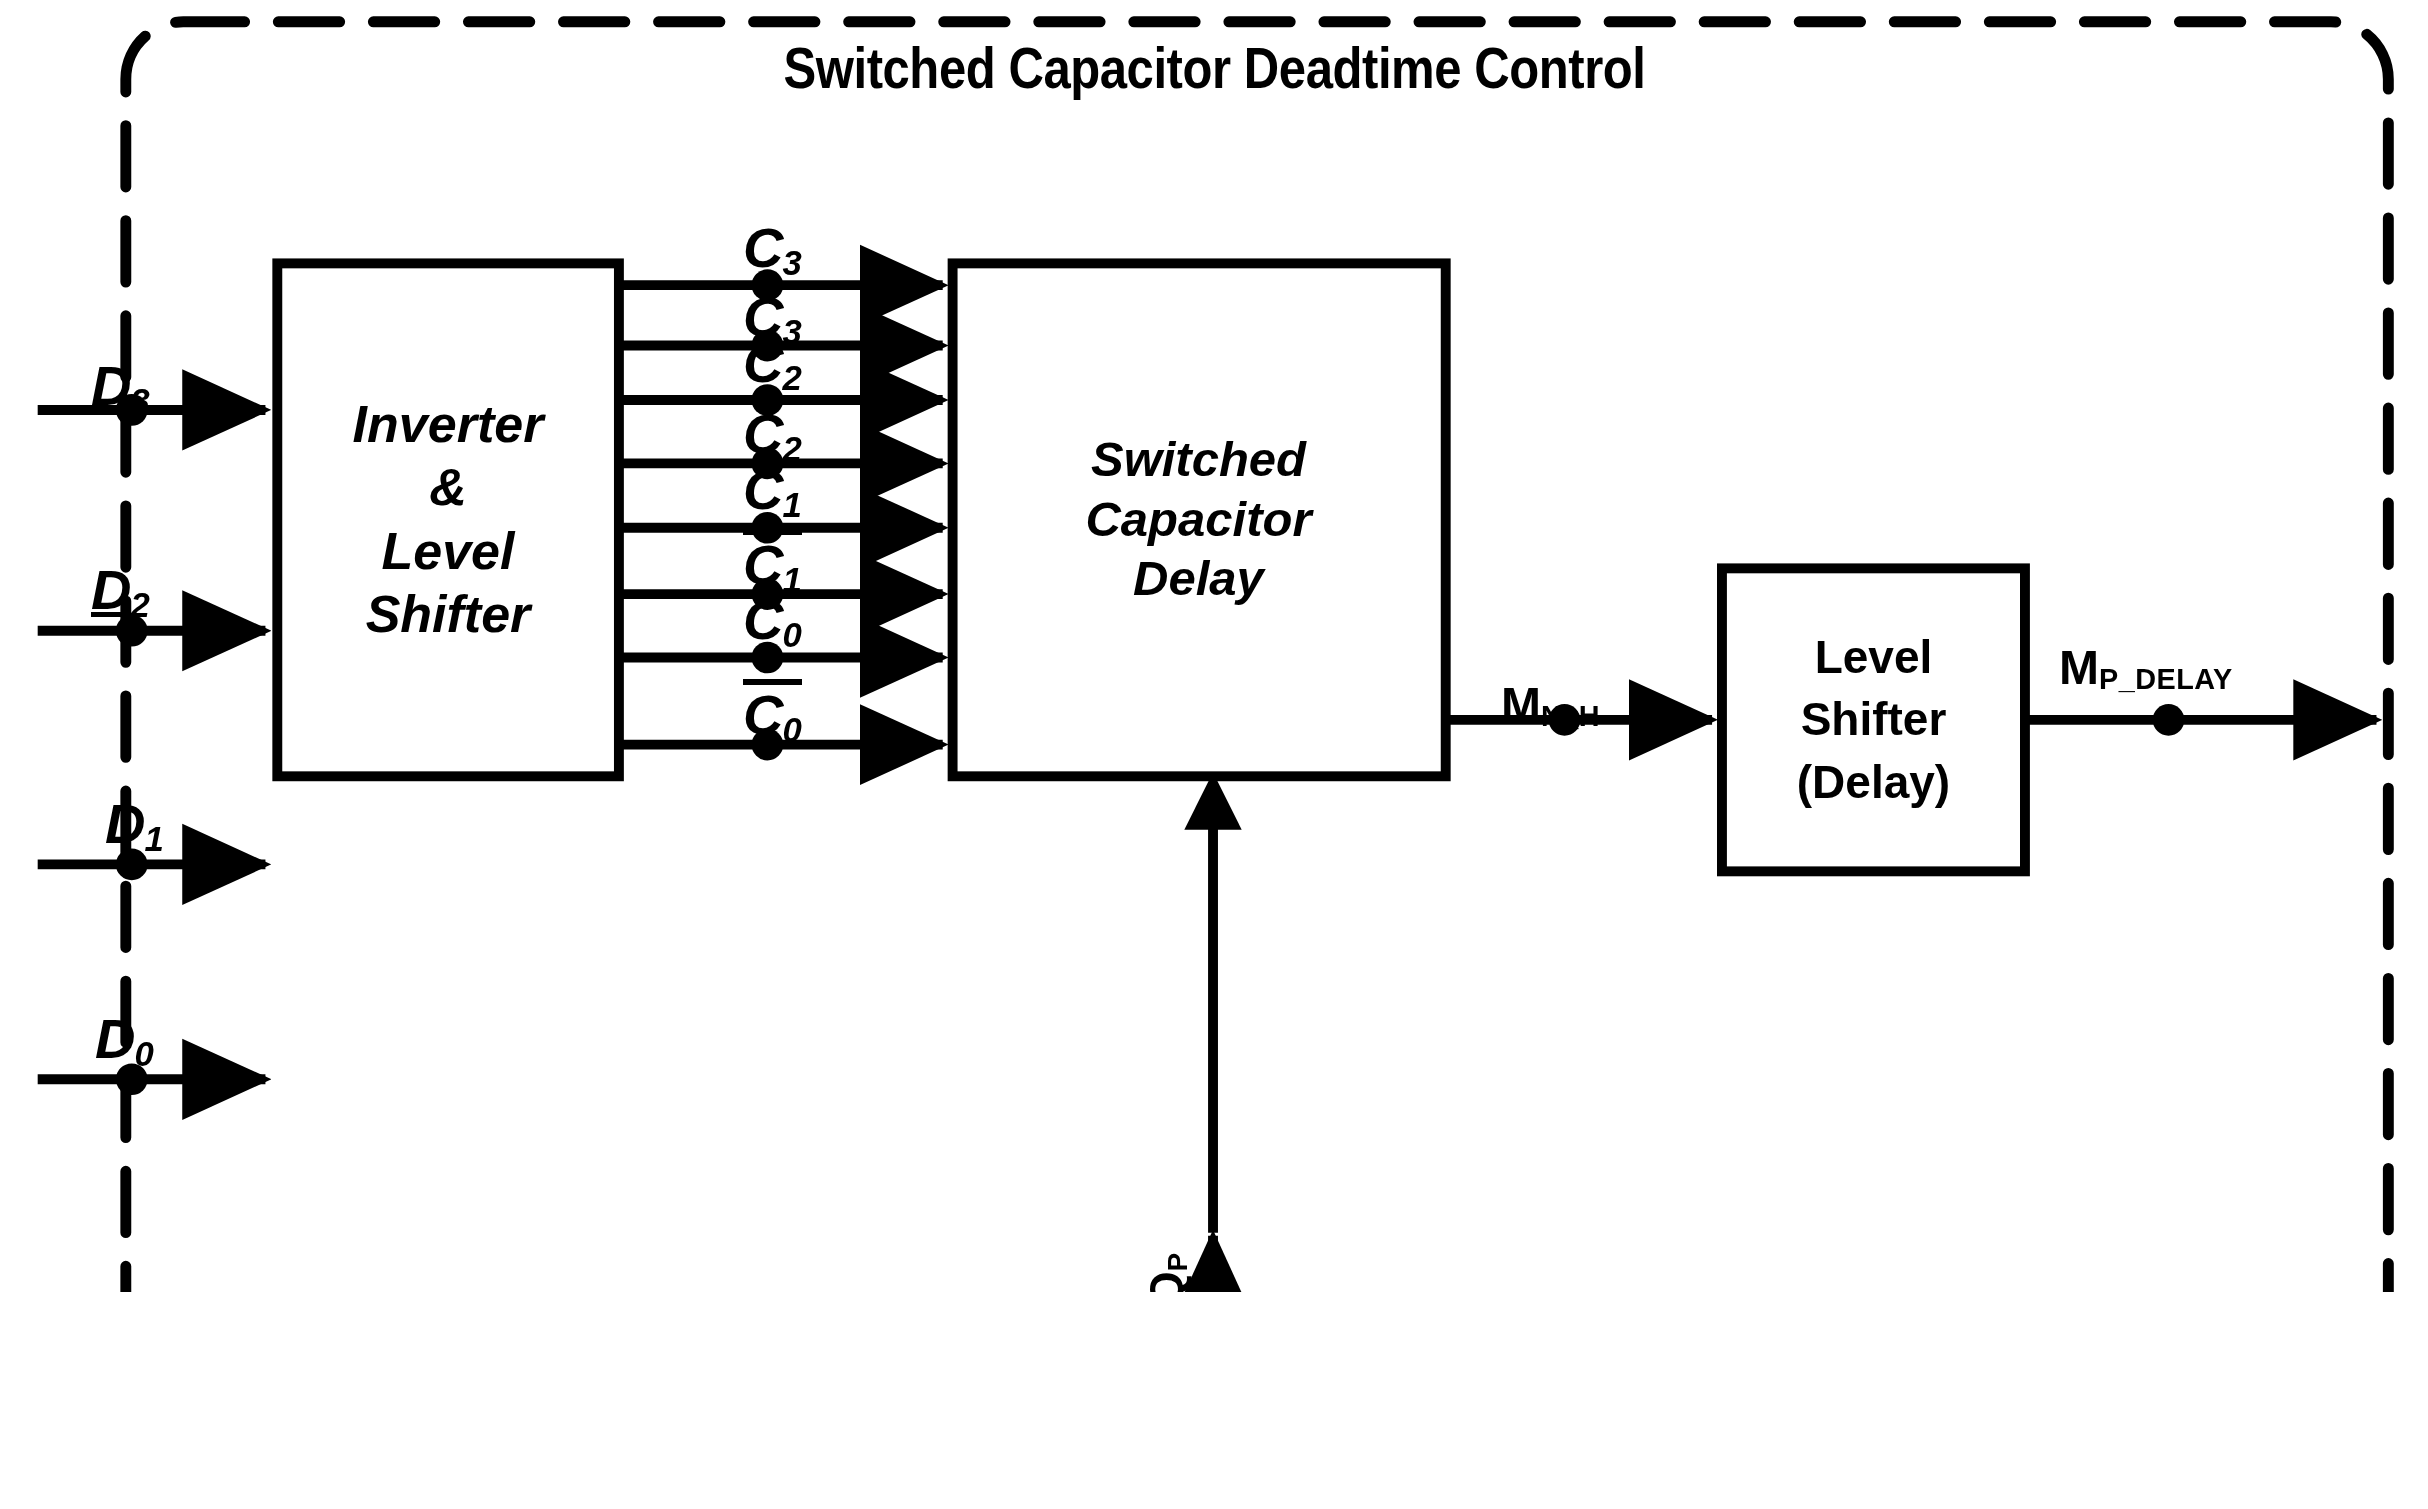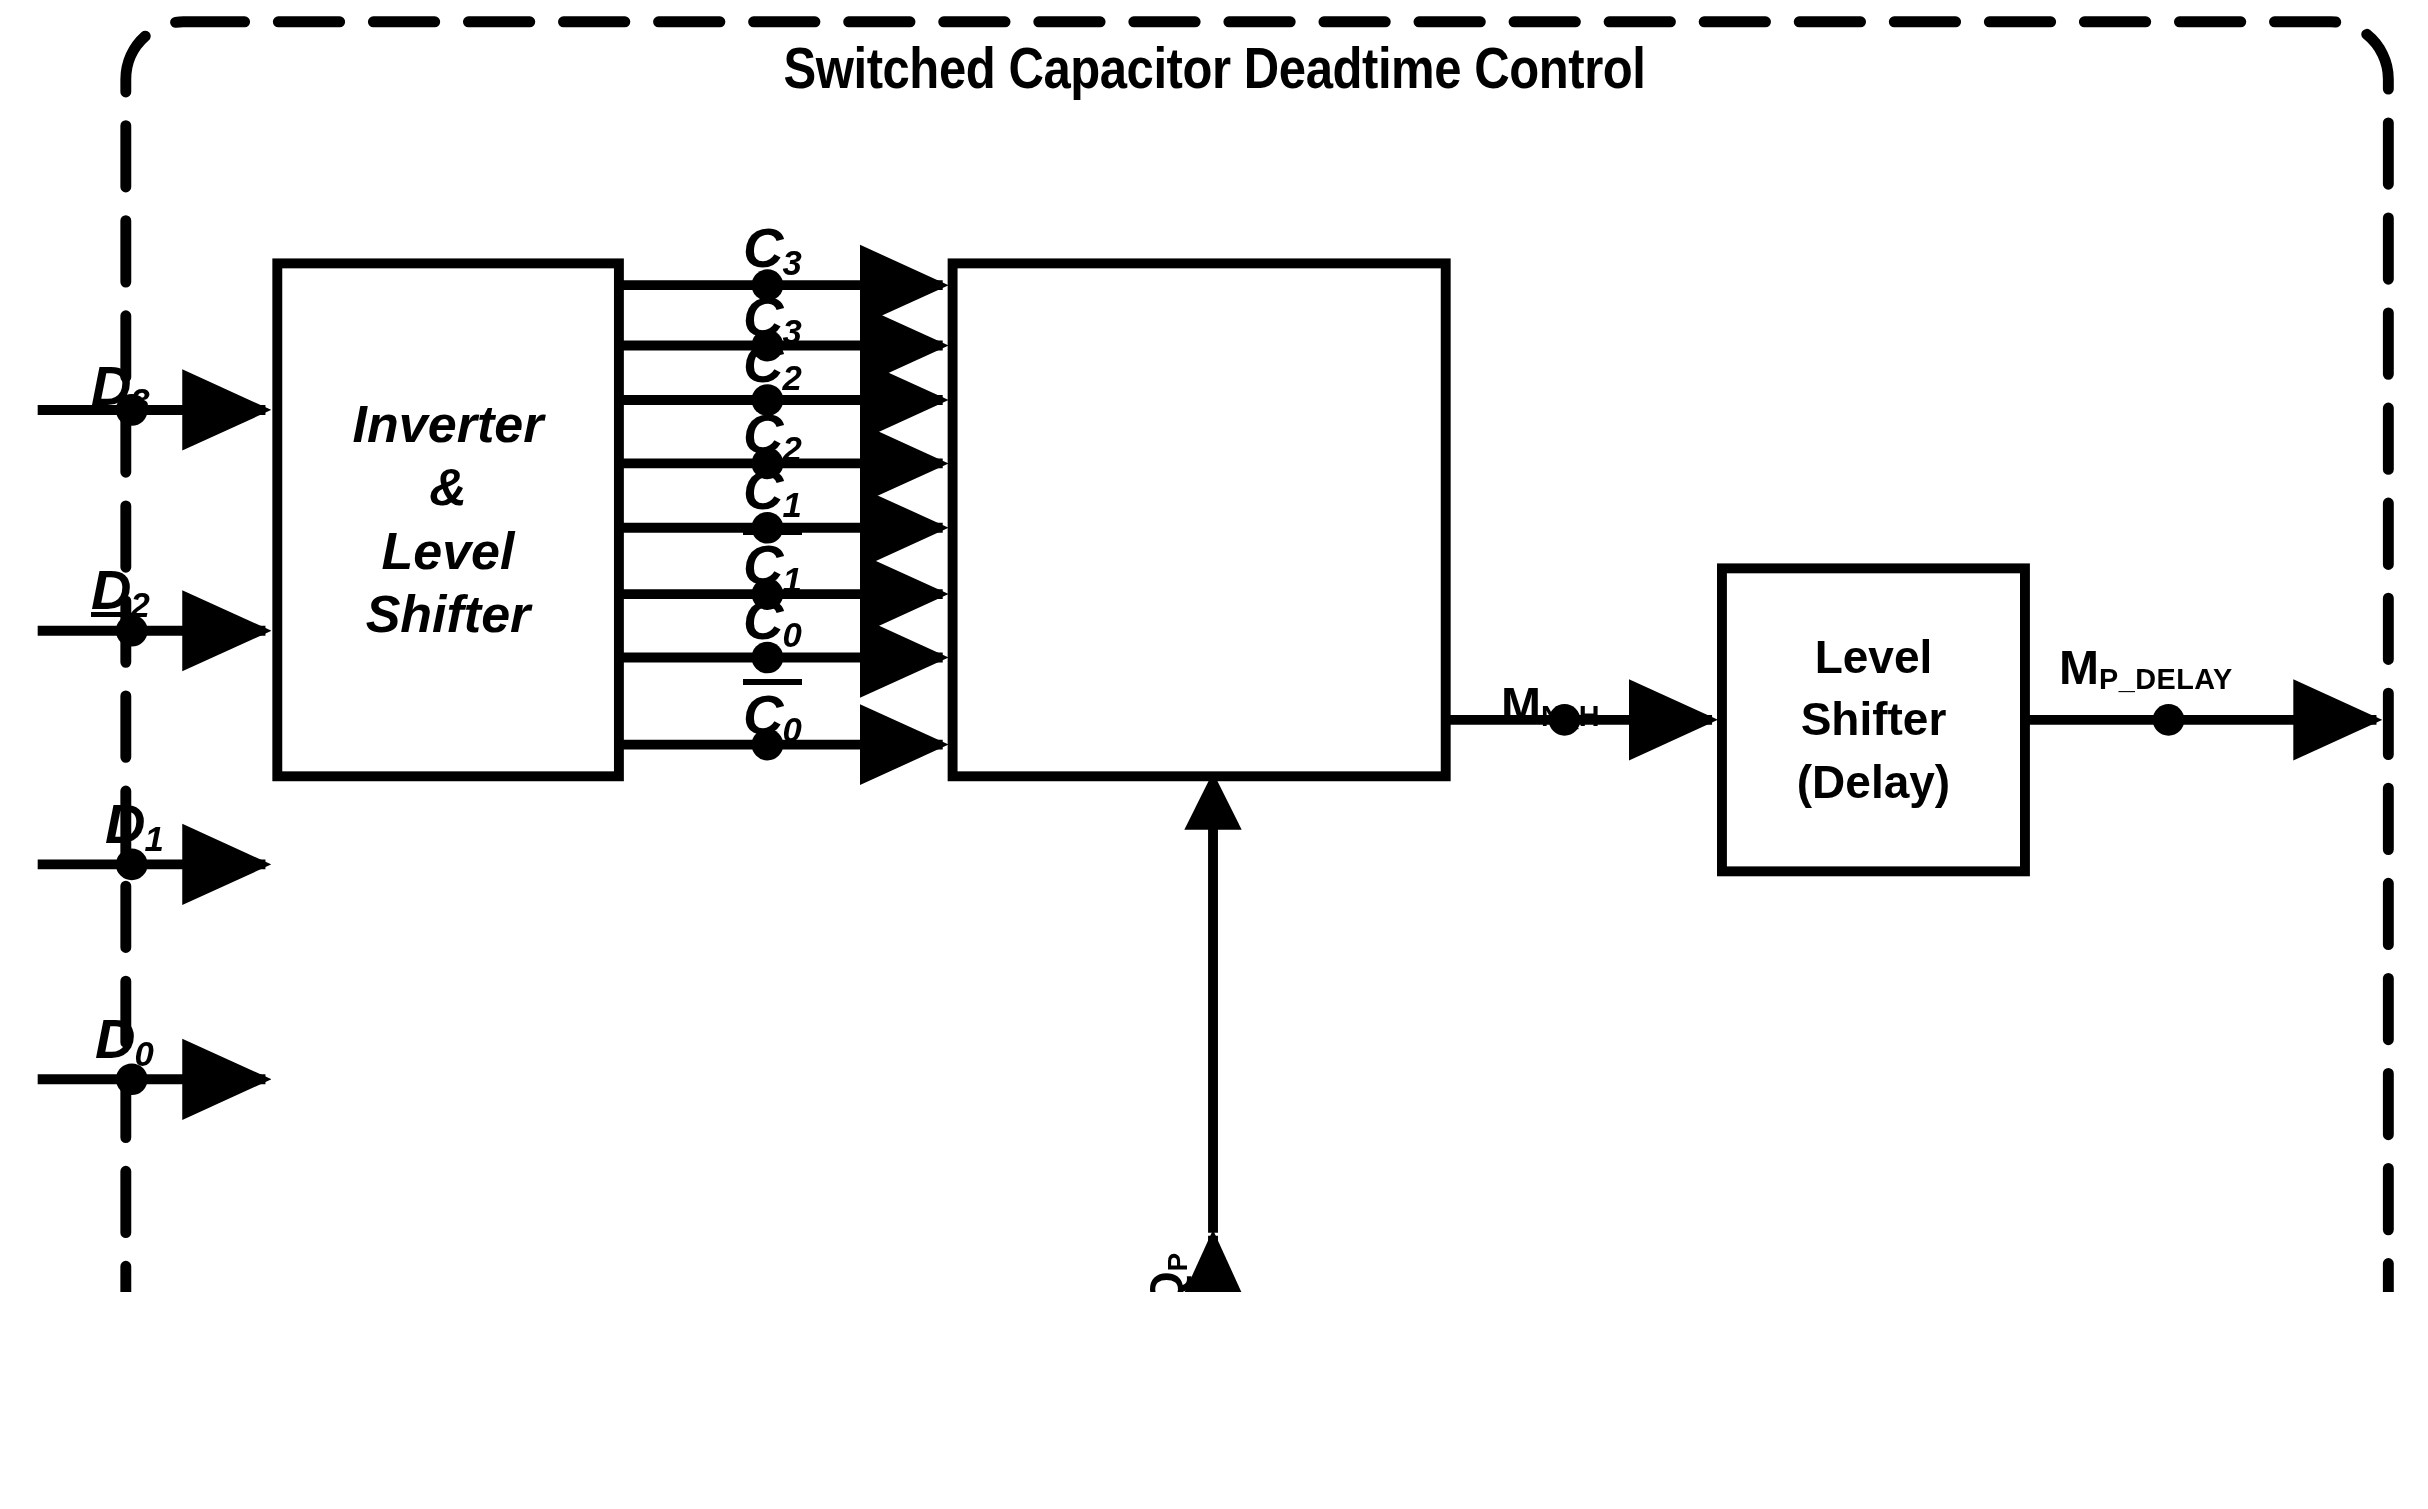--- a/index.html
+++ b/index.html
@@ -189,20 +189,25 @@
 
   <div class="lbl title-text" style="left:0; top:40px; width:2429px; text-align:center;">Switched Capacitor Deadtime Control</div>
 
   <div class="blockbox-label" style="left:277px; top:263px; width:342px; height:513px; font-size:52px;">
     <span>Inverter</span>
     <span>&amp;</span>
     <span>Level</span>
     <span>Shifter</span>
   </div>
 
+  <div class="blockbox-label" style="left:952px; top:263px; width:493px; height:513px; font-size:49px;">
+    <span>Switched</span>
+    <span>Capacitor</span>
+    <span>Delay</span>
+  </div>
 
   <div class="blockbox-label plain" style="left:1722px; top:568px; width:303px; height:303px; font-size:46px; line-height:1.35;">
     <span>Level</span>
     <span>Shifter</span>
     <span>(Delay)</span>
   </div>
 
   <div class="lbl sig" style="left:91px; top:358px;">
     <span>D</span><sub>3</sub>
   </div>

